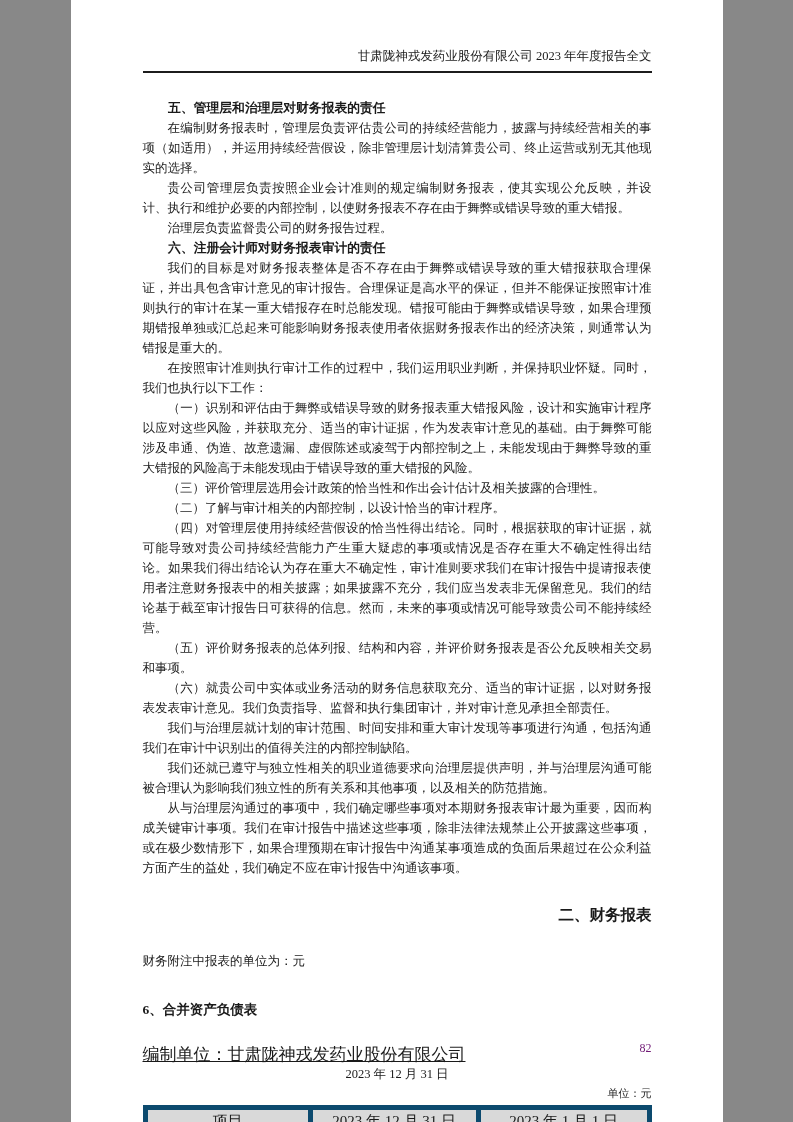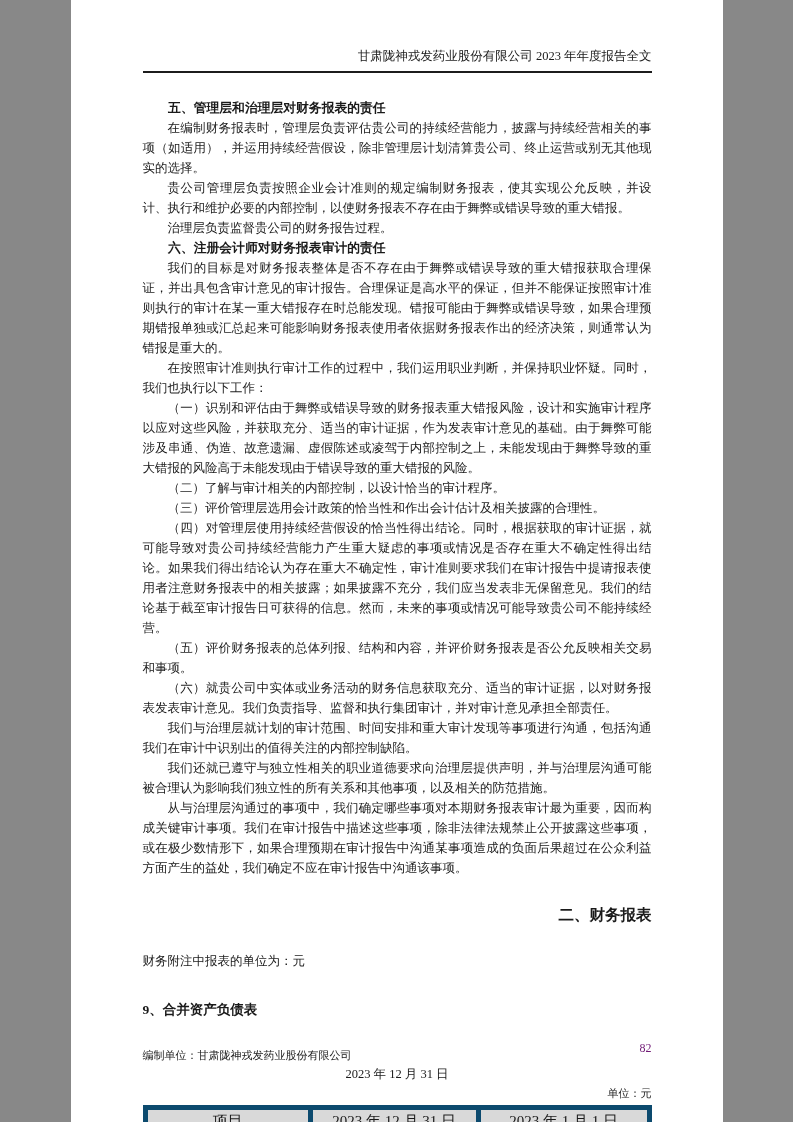--- a/index.html
+++ b/index.html
@@ -52,23 +52,24 @@
     margin-top: 26px;
     line-height: 18px;
   }
   .sub-title {
     font-size: 13.5px;
     font-weight: bold;
     margin-top: 30px;
     line-height: 20px;
   }
   .prepared-by {
-    font-size: 11px;
+    font-size: 17px;
     margin-top: 26px;
     line-height: 18px;
+    text-decoration: underline;
   }
   .statement-date {
     font-size: 12.5px;
     text-align: center;
     line-height: 18px;
     margin-top: 1px;
   }
   .unit-label {
     font-size: 11px;
     text-align: right;
@@ -122,32 +123,32 @@
 
       <h3 class="sec-title">五、管理层和治理层对财务报表的责任</h3>
       <p class="para">在编制财务报表时，管理层负责评估贵公司的持续经营能力，披露与持续经营相关的事项（如适用），并运用持续经营假设，除非管理层计划清算贵公司、终止运营或别无其他现实的选择。</p>
       <p class="para">贵公司管理层负责按照企业会计准则的规定编制财务报表，使其实现公允反映，并设计、执行和维护必要的内部控制，以使财务报表不存在由于舞弊或错误导致的重大错报。</p>
       <p class="para">治理层负责监督贵公司的财务报告过程。</p>
 
       <h3 class="sec-title">六、注册会计师对财务报表审计的责任</h3>
       <p class="para">我们的目标是对财务报表整体是否不存在由于舞弊或错误导致的重大错报获取合理保证，并出具包含审计意见的审计报告。合理保证是高水平的保证，但并不能保证按照审计准则执行的审计在某一重大错报存在时总能发现。错报可能由于舞弊或错误导致，如果合理预期错报单独或汇总起来可能影响财务报表使用者依据财务报表作出的经济决策，则通常认为错报是重大的。</p>
       <p class="para">在按照审计准则执行审计工作的过程中，我们运用职业判断，并保持职业怀疑。同时，我们也执行以下工作：</p>
       <p class="para">（一）识别和评估由于舞弊或错误导致的财务报表重大错报风险，设计和实施审计程序以应对这些风险，并获取充分、适当的审计证据，作为发表审计意见的基础。由于舞弊可能涉及串通、伪造、故意遗漏、虚假陈述或凌驾于内部控制之上，未能发现由于舞弊导致的重大错报的风险高于未能发现由于错误导致的重大错报的风险。</p>
+      <p class="para">（三）评价管理层选用会计政策的恰当性和作出会计估计及相关披露的合理性。</p>
       <p class="para">（二）了解与审计相关的内部控制，以设计恰当的审计程序。</p>
-      <p class="para">（三）评价管理层选用会计政策的恰当性和作出会计估计及相关披露的合理性。</p>
       <p class="para">（四）对管理层使用持续经营假设的恰当性得出结论。同时，根据获取的审计证据，就可能导致对贵公司持续经营能力产生重大疑虑的事项或情况是否存在重大不确定性得出结论。如果我们得出结论认为存在重大不确定性，审计准则要求我们在审计报告中提请报表使用者注意财务报表中的相关披露；如果披露不充分，我们应当发表非无保留意见。我们的结论基于截至审计报告日可获得的信息。然而，未来的事项或情况可能导致贵公司不能持续经营。</p>
       <p class="para">（五）评价财务报表的总体列报、结构和内容，并评价财务报表是否公允反映相关交易和事项。</p>
       <p class="para">（六）就贵公司中实体或业务活动的财务信息获取充分、适当的审计证据，以对财务报表发表审计意见。我们负责指导、监督和执行集团审计，并对审计意见承担全部责任。</p>
       <p class="para">我们与治理层就计划的审计范围、时间安排和重大审计发现等事项进行沟通，包括沟通我们在审计中识别出的值得关注的内部控制缺陷。</p>
       <p class="para">我们还就已遵守与独立性相关的职业道德要求向治理层提供声明，并与治理层沟通可能被合理认为影响我们独立性的所有关系和其他事项，以及相关的防范措施。</p>
       <p class="para">从与治理层沟通过的事项中，我们确定哪些事项对本期财务报表审计最为重要，因而构成关键审计事项。我们在审计报告中描述这些事项，除非法律法规禁止公开披露这些事项，或在极少数情形下，如果合理预期在审计报告中沟通某事项造成的负面后果超过在公众利益方面产生的益处，我们确定不应在审计报告中沟通该事项。</p>
 
       <h2 class="fin-title">二、财务报表</h2>
       <p class="unit-note">财务附注中报表的单位为：元</p>
-      <h3 class="sub-title">9、合并资产负债表</h3>
+      <h3 class="sub-title">6、合并资产负债表</h3>
       <p class="prepared-by">编制单位：甘肃陇神戎发药业股份有限公司</p>
       <p class="statement-date">2023 年 12 月 31 日</p>
       <p class="unit-label">单位：元</p>
 
       <table class="fin-table">
         <colgroup>
             <col class="c1">
             <col class="c2">
             <col class="c3">
           </colgroup>

